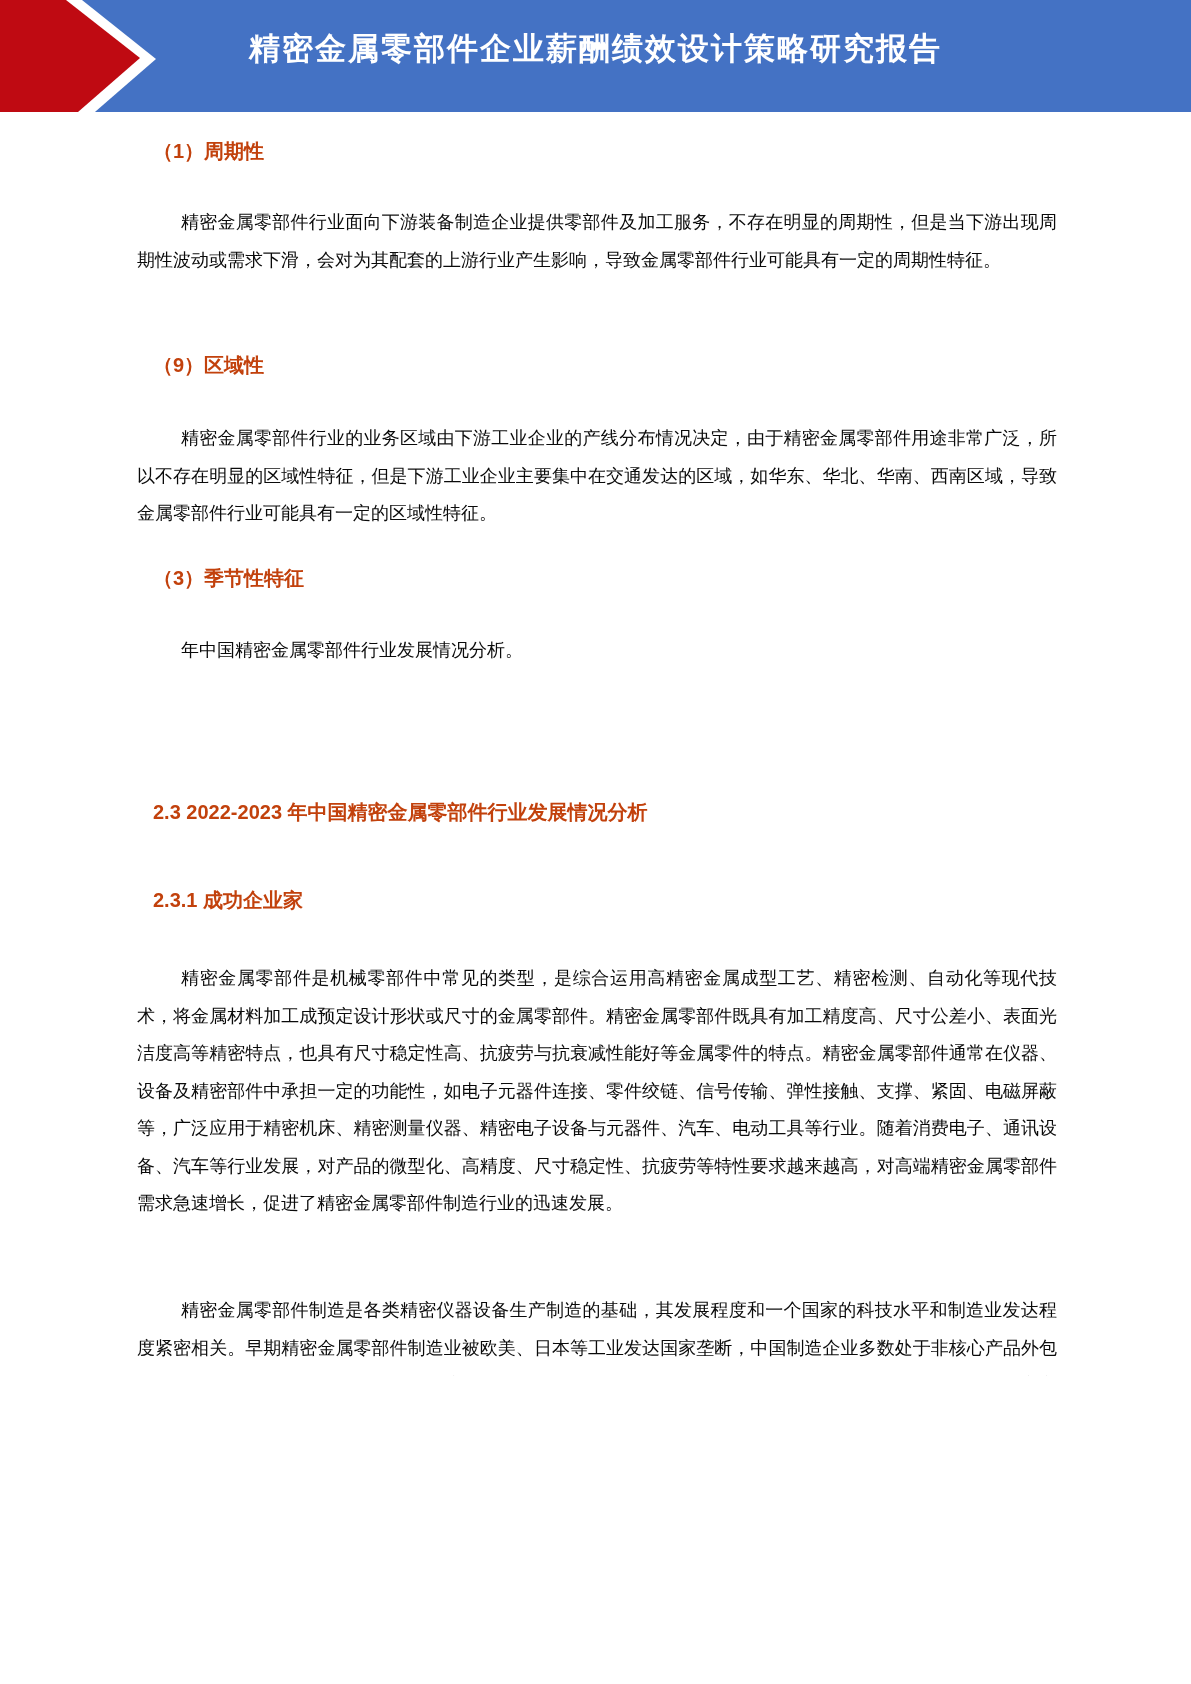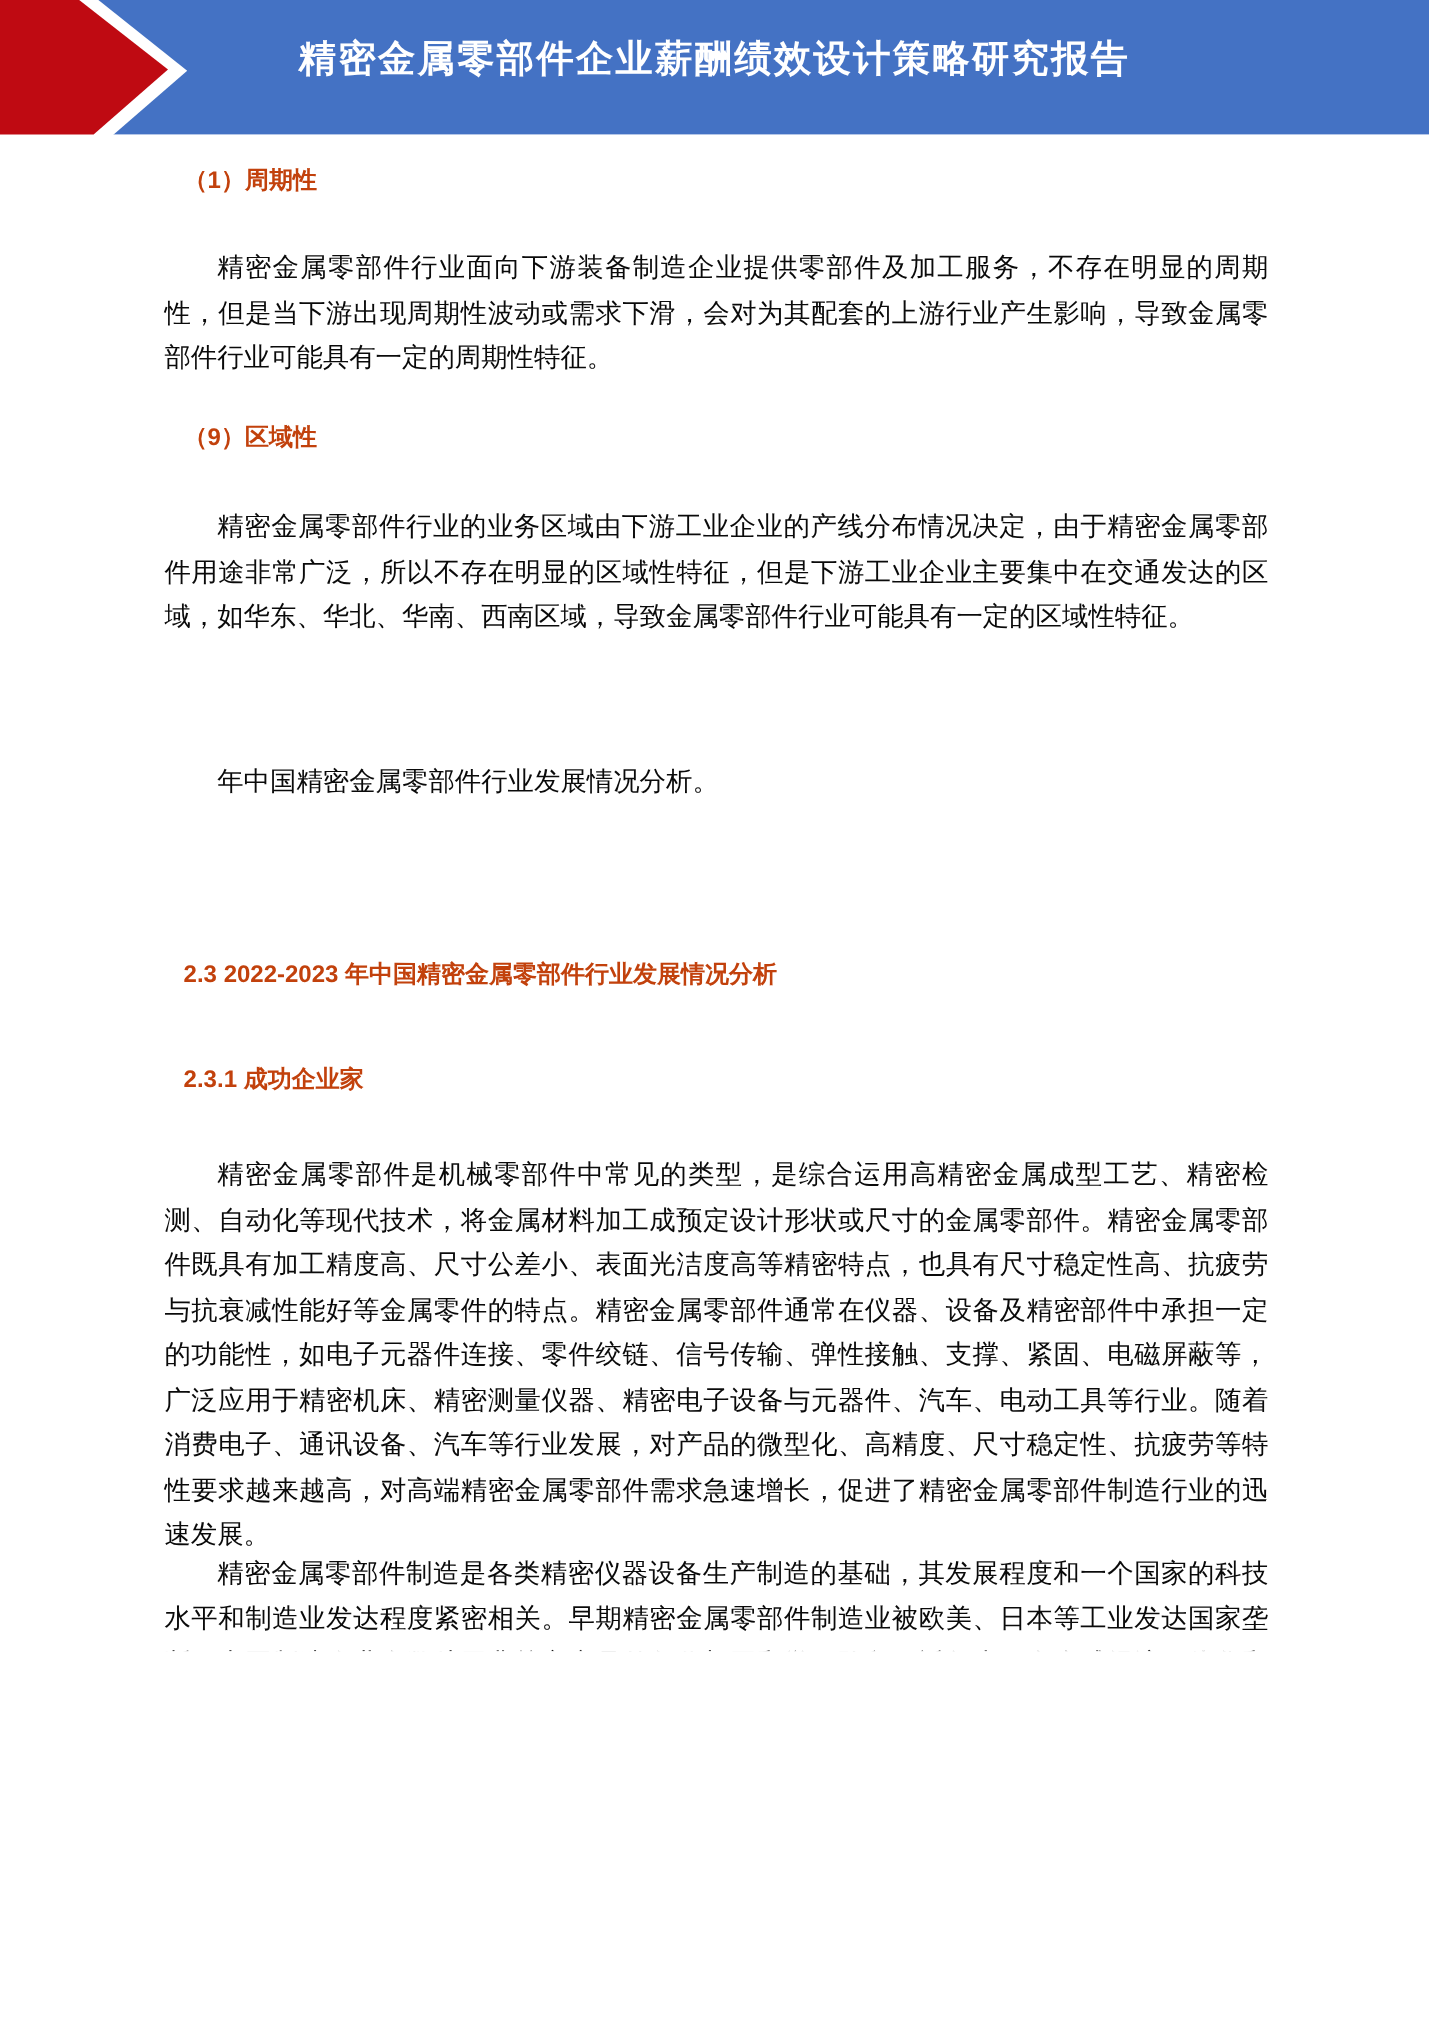--- a/index.html
+++ b/index.html
@@ -31,21 +31,21 @@
 
   
   .doc-heading{
     position:absolute;left:153px;width:920px;
     font-family:"Liberation Sans", sans-serif;
     font-weight:bold;font-size:20px;line-height:34px;color:#c2410c;
     white-space:nowrap;
   }
   .doc-para{
     position:absolute;left:137px;width:920px;
-    font-size:22px;line-height:37.5px;
+    font-size:18px;line-height:37.5px;
     text-align:justify;text-indent:44px;
     color:#0a0a0a;
     margin:0;
   }
   .h-s1{top:134px;}
   .p-s1{top:204px;}
   .h-s2{top:348px;}
   .p-s2{top:420px;}
   .h-s3{top:561px;}
   .p-s3{top:632px;}
@@ -90,20 +90,21 @@
     </svg>
     <div class="header-title">精密金属零部件企业薪酬绩效设计策略研究报告</div>
   </div>
 
   <div class="doc-heading h-s1">（1）周期性</div>
   <p class="doc-para p-s1">精密金属零部件行业面向下游装备制造企业提供零部件及加工服务，不存在明显的周期性，但是当下游出现周期性波动或需求下滑，会对为其配套的上游行业产生影响，导致金属零部件行业可能具有一定的周期性特征。</p>
 
   <div class="doc-heading h-s2">（9）区域性</div>
   <p class="doc-para p-s2">精密金属零部件行业的业务区域由下游工业企业的产线分布情况决定，由于精密金属零部件用途非常广泛，所以不存在明显的区域性特征，但是下游工业企业主要集中在交通发达的区域，如华东、华北、华南、西南区域，导致金属零部件行业可能具有一定的区域性特征。</p>
 
+  <div class="doc-heading h-s3">（3）季节性特征</div>
   <p class="doc-para p-s3">年中国精密金属零部件行业发展情况分析。</p>
 
   <div class="doc-heading h-s23">2.3 2022-2023 年中国精密金属零部件行业发展情况分析</div>
 
   <div class="doc-heading h-s231">2.3.1 成功企业家</div>
   <p class="doc-para p-s231b">精密金属零部件制造是各类精密仪器设备生产制造的基础，其发展程度和一个国家的科技水平和制造业发达程度紧密相关。早期精密金属零部件制造业被欧美、日本等工业发达国家垄断，中国制造企业多数处于非核心产品外包代加工和学习阶段。近年来，在全球经济一体化和国际产业转移进程加快的背景下，产业链终端的大型企业为提高市场反应速度、提升研发效率、降低生产采购成本，开始寻找与培育有精密加工能力、有严格的质量控制能力、有自主研发能力以及响应速度快的零部件供应商。我国零部件制造企业通过吸收引进与自主创新，涌现出一批以精密制造技术与精细</p>
   <p class="doc-para p-s231a">精密金属零部件是机械零部件中常见的类型，是综合运用高精密金属成型工艺、精密检测、自动化等现代技术，将金属材料加工成预定设计形状或尺寸的金属零部件。精密金属零部件既具有加工精度高、尺寸公差小、表面光洁度高等精密特点，也具有尺寸稳定性高、抗疲劳与抗衰减性能好等金属零件的特点。精密金属零部件通常在仪器、设备及精密部件中承担一定的功能性，如电子元器件连接、零件绞链、信号传输、弹性接触、支撑、紧固、电磁屏蔽等，广泛应用于精密机床、精密测量仪器、精密电子设备与元器件、汽车、电动工具等行业。随着消费电子、通讯设备、汽车等行业发展，对产品的微型化、高精度、尺寸稳定性、抗疲劳等特性要求越来越高，对高端精密金属零部件需求急速增长，促进了精密金属零部件制造行业的迅速发展。</p>
 
   <div class="page-number">8</div>
 

